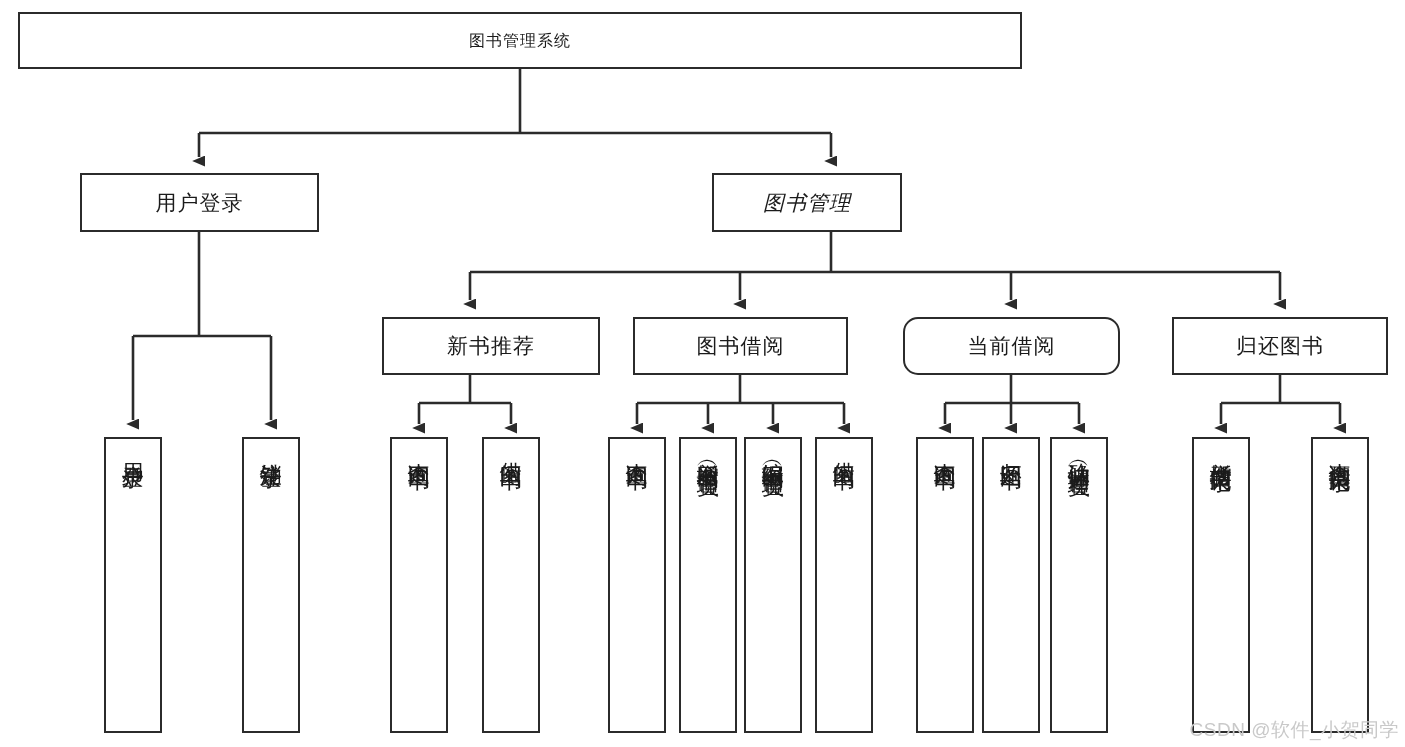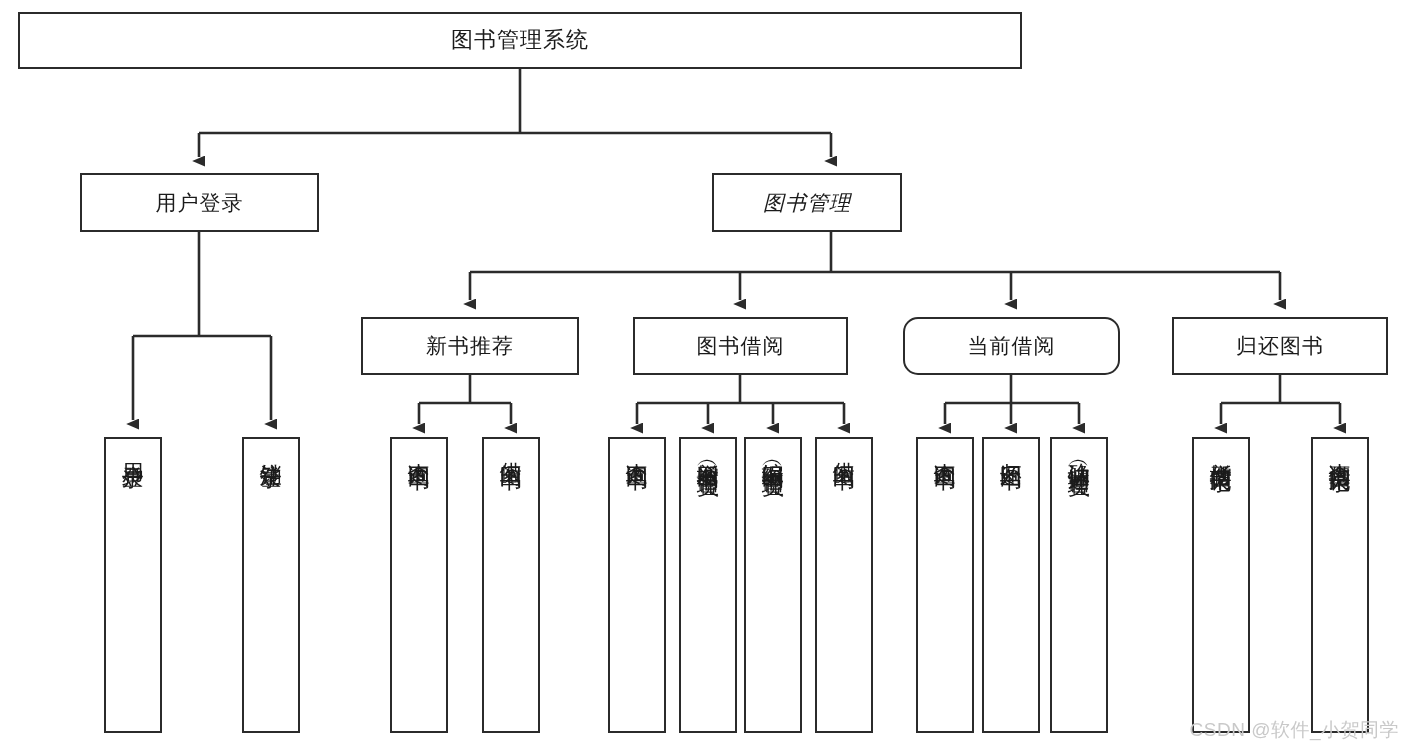--- a/index.html
+++ b/index.html
@@ -8,21 +8,21 @@
   #stage{position:relative;width:1405px;height:747px;background:#fff;}
   svg.wires{position:absolute;left:0;top:0;width:1405px;height:747px;pointer-events:none;}
 
   .node{position:absolute;box-sizing:border-box;background:#ffffff;
         border:2px solid #2b2b2b;display:flex;align-items:center;
         justify-content:center;}
   .node .lbl{color:#1b1b1b;white-space:nowrap;}
 
   
   .node.h .lbl{font-size:21px;line-height:1.1;letter-spacing:1px;}
-  .node.root .lbl{font-size:22px;}
+  .node.root .lbl{font-size:16px;}
 
   
   .node.v{align-items:flex-start;justify-content:center;padding-top:6px;}
   .node.v .lbl{
     writing-mode:vertical-rl;
     text-orientation:upright;
     font-size:22px;
     line-height:1.16;
     letter-spacing:2px;
     white-space:nowrap;
@@ -92,21 +92,21 @@
   </div>
 
   <div class="node h" style="left:80px;top:173px;width:239px;height:59px;">
     <span class="lbl">用户登录</span>
   </div>
 
   <div class="node h" style="left:712px;top:173px;width:190px;height:59px;font-style:italic;">
     <span class="lbl">图书管理</span>
   </div>
 
-  <div class="node h" style="left:361px;top:317px;width:218px;height:58px;">
+  <div class="node h" style="left:382px;top:317px;width:218px;height:58px;">
     <span class="lbl">新书推荐</span>
   </div>
 
   <div class="node h" style="left:633px;top:317px;width:215px;height:58px;">
     <span class="lbl">图书借阅</span>
   </div>
 
   <div class="node h" style="left:903px;top:317px;width:217px;height:58px;border-radius:15px;">
     <span class="lbl">当前借阅</span>
   </div>

